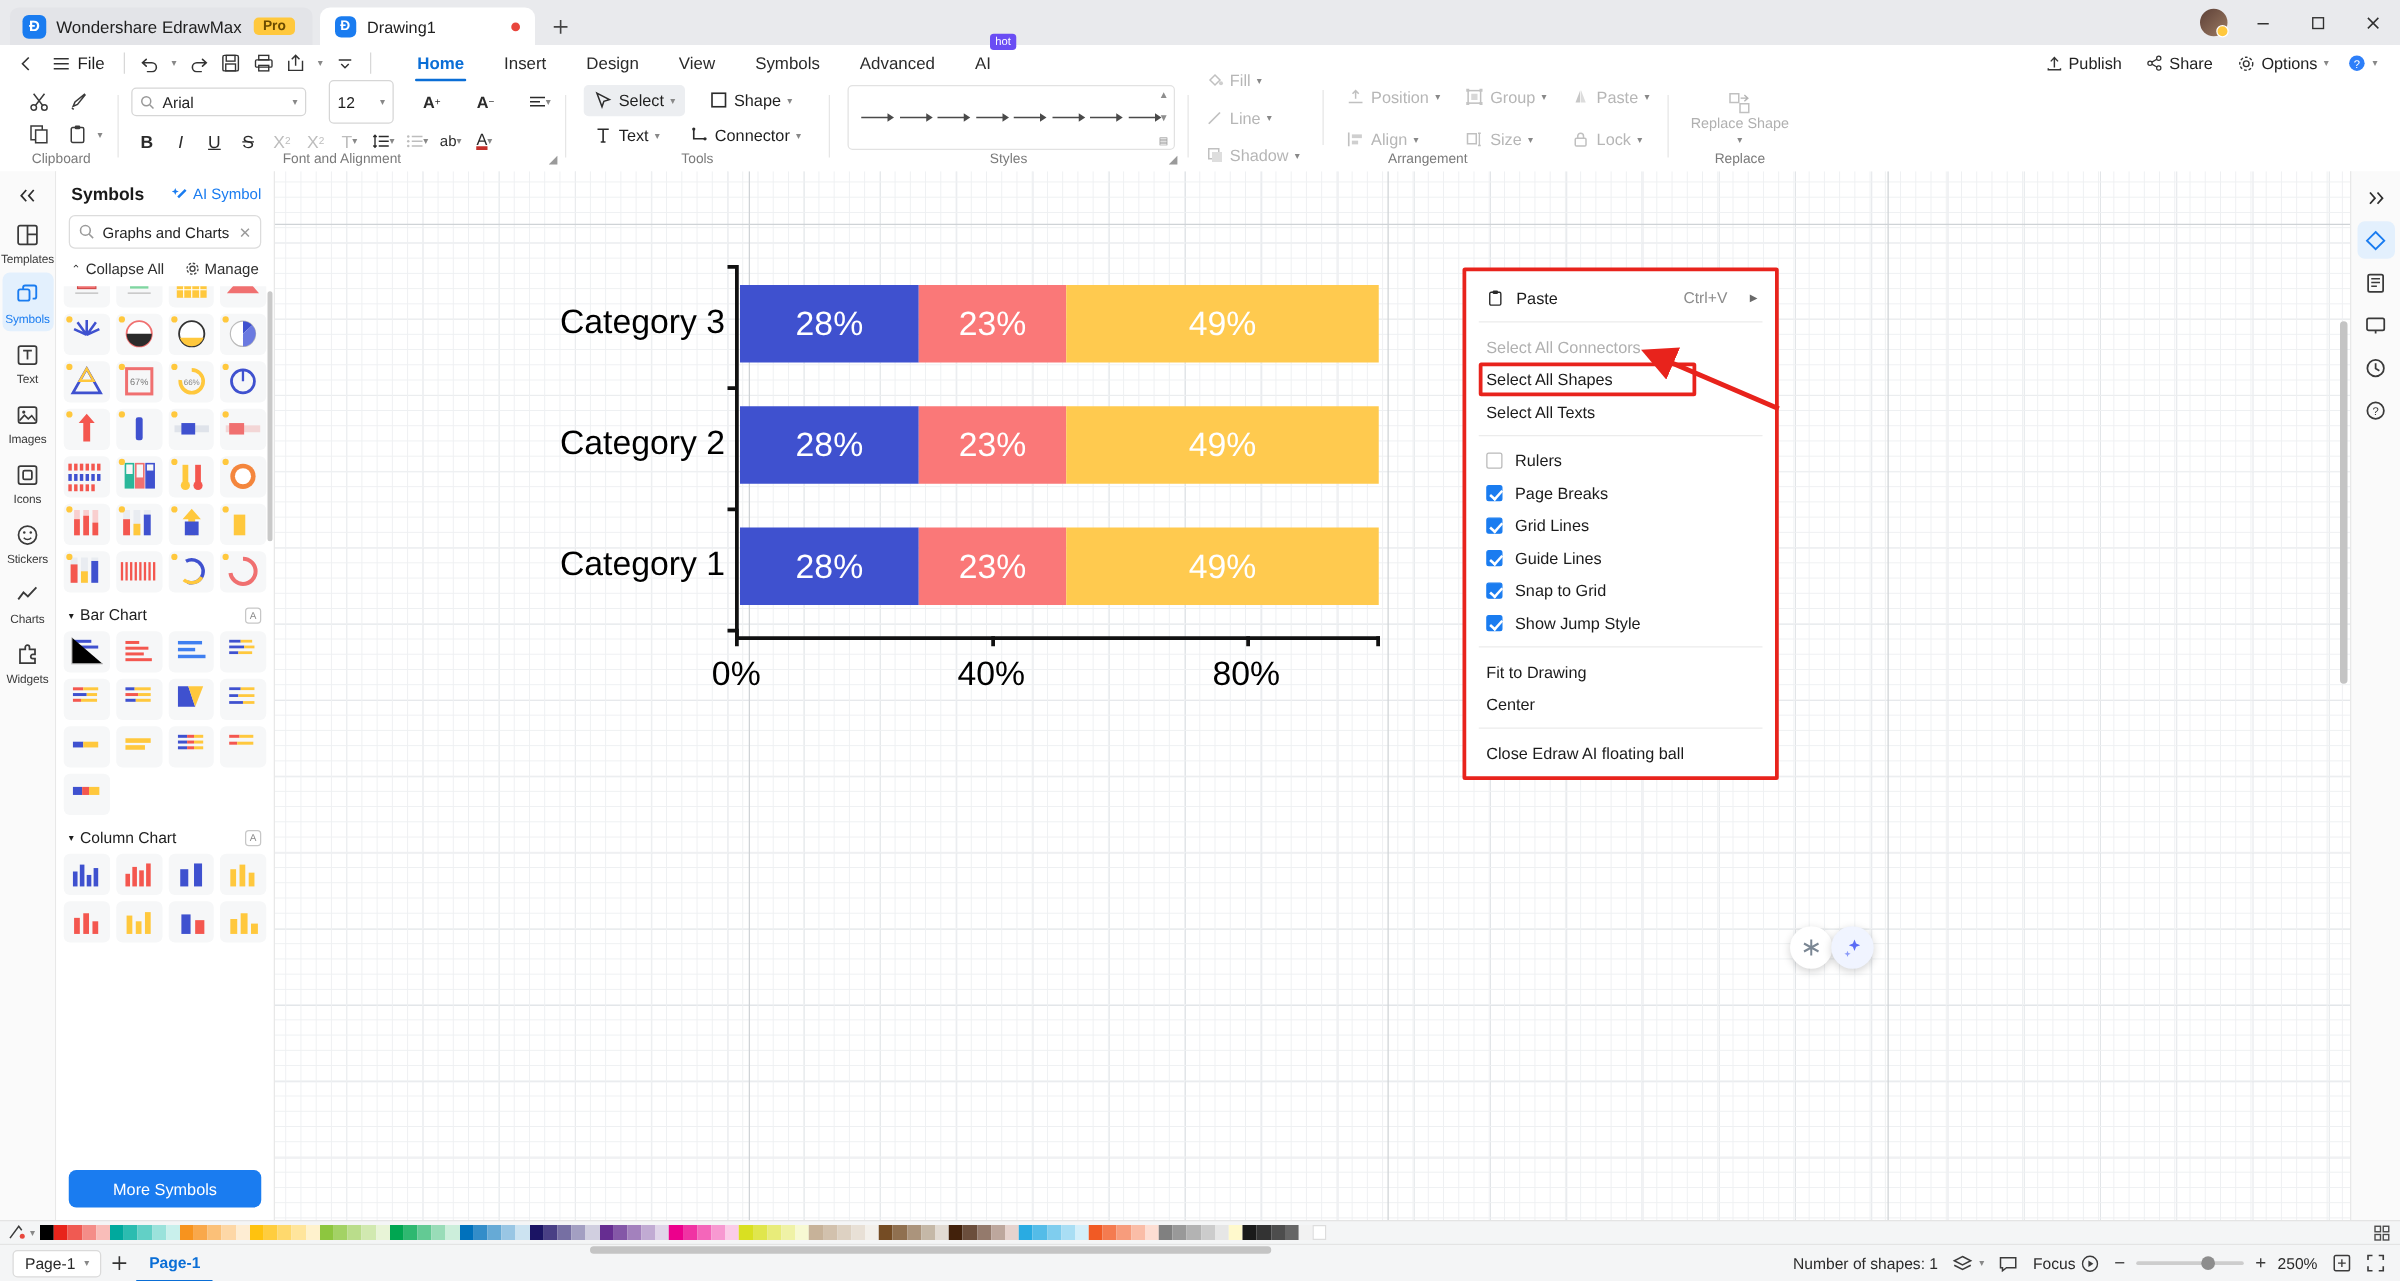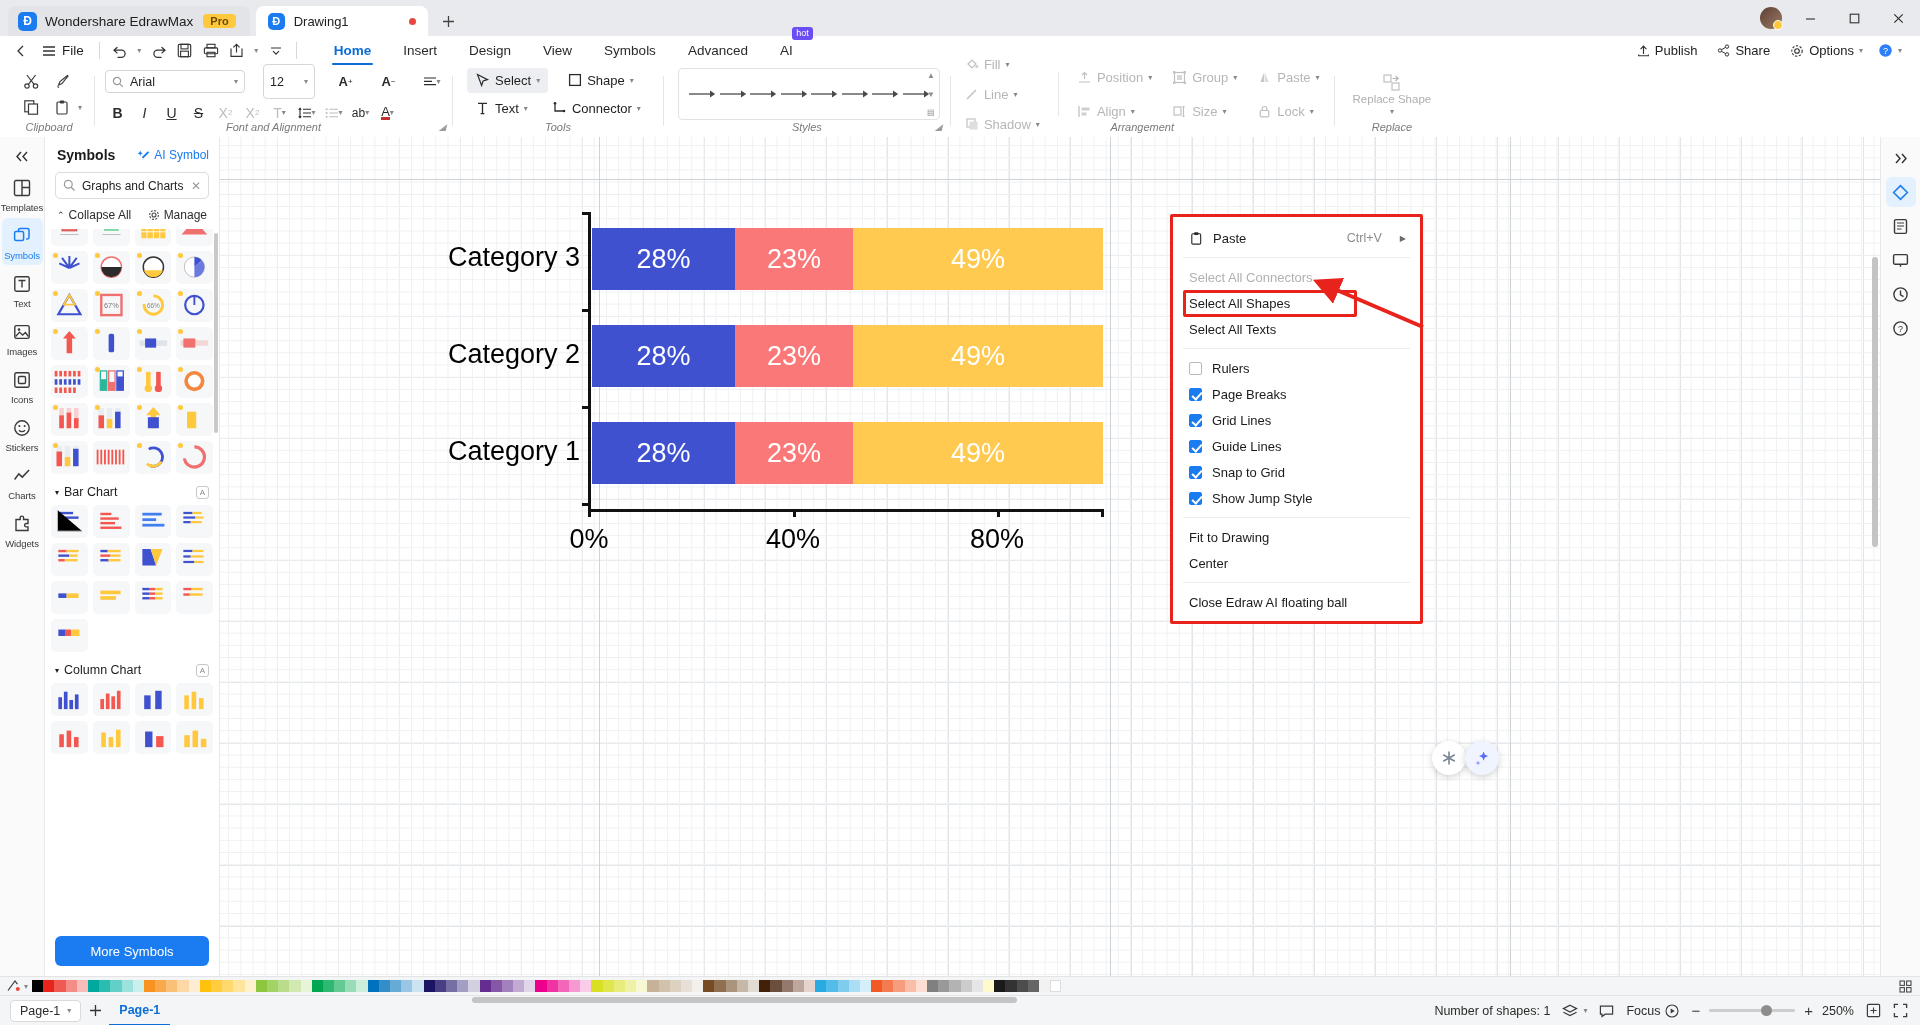--- a/index.html
+++ b/index.html
@@ -55,21 +55,21 @@
   .mb-tab.active:after { content:""; position:absolute; left:14px; right:14px; bottom:0; height:2.5px; background:#0a6ed6; border-radius:2px; }
   .hot-badge { position:absolute; top:-9px; right:-4px; background:#6a4df4; color:#fff; font-size:9px;
     padding:1px 4px; border-radius:3px; line-height:11px; }
   .mb-right { margin-left:auto; display:flex; align-items:center; gap:2px; padding-right:6px; }
   .mb-ritem { display:flex; align-items:center; gap:5px; padding:0 9px; height:24px; font-size:13px; color:#222; }
 
   
   .ribbon { height:72px; background:#fff; display:flex; flex:0 0 72px; padding-left:4px; }
   .rgroup { display:flex; flex-direction:column; justify-content:flex-start; position:relative; padding-top:3px; }
   .rgroup .rbody { display:flex; align-items:center; height:52px; padding:0 8px; }
-  .rgroup .rlabel { text-align:center; font-size:11px; color:#7a7a7a; height:17px; line-height:15px;font-style:italic; }
+  .rgroup .rlabel { text-align:center; font-size:11px; color:#7a7a7a; height:17px; line-height:15px; }
   .rdiv { width:1px; background:#e6e6e6; height:50px; align-self:center; }
   .icbtn { width:30px; height:24px; display:flex; align-items:center; justify-content:center; color:#3b3b3b; border-radius:4px; }
   .col2 { display:flex; flex-direction:column; gap:2px; }
   .row2 { display:flex; align-items:center; gap:1px; }
 
   .fontbox { display:flex; align-items:center; width:140px; height:23px; border:1px solid #d6d6d6;
     border-radius:4px; padding:0 6px; gap:6px; font-size:12.5px; background:#fff; }
   .sizebox { display:flex; align-items:center; width:52px; height:35px; border:1px solid #d6d6d6;
     border-radius:4px; padding:0 6px; font-size:12.5px; justify-content:space-between; background:#fff; }
   .caret { font-size:8px; color:#888; }

